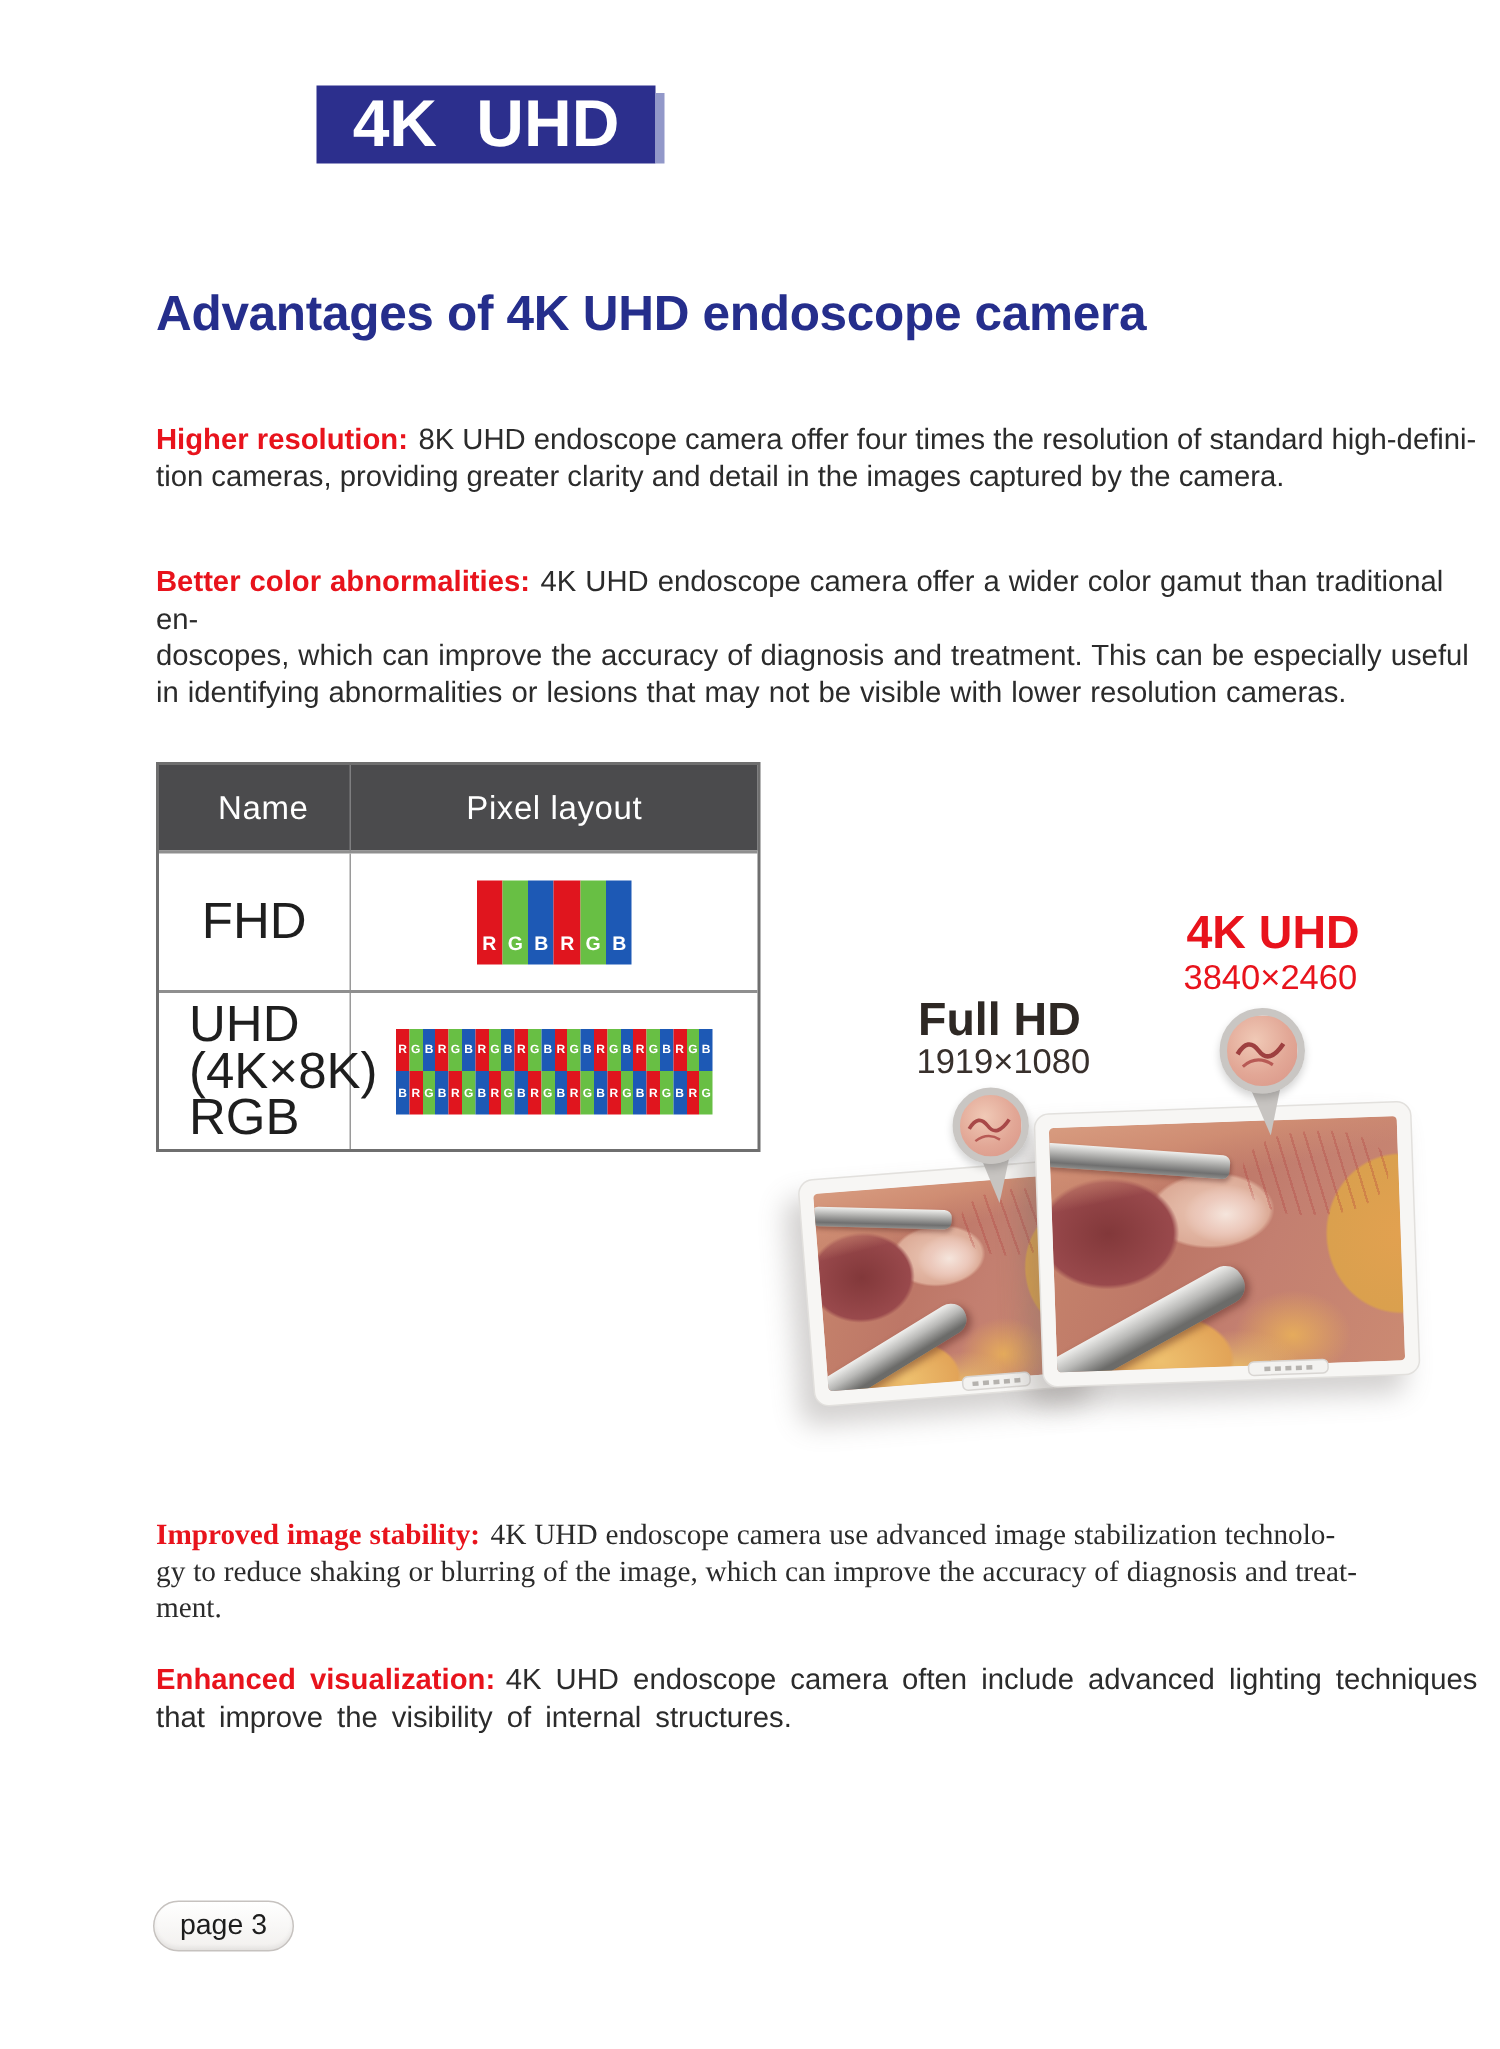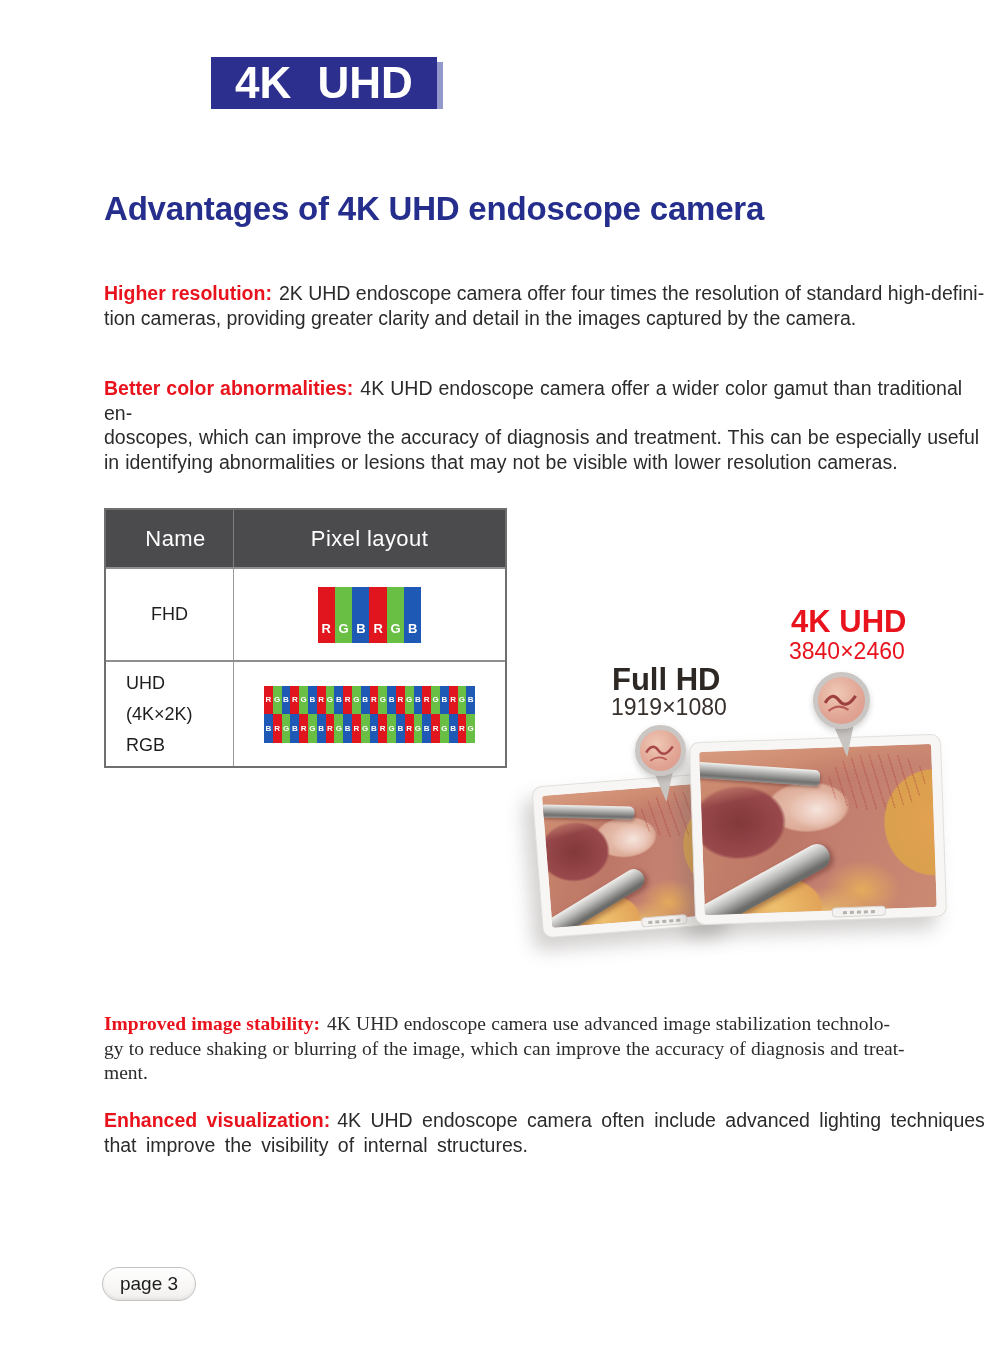--- a/index.html
+++ b/index.html
@@ -31,21 +31,21 @@
         box-sizing:border-box;background:#fff;}
   .t-header{height:57px;background:var(--table-header-bg,#4b4b4d);display:flex;color:#fff;
         font-size:22px;letter-spacing:0.4px;}
   .t-h-name{width:128px;display:flex;align-items:center;justify-content:center;
         border-right:1px solid #7e7e80;box-sizing:border-box;padding-left:12px;}
   .t-h-pixel{flex:1;display:flex;align-items:center;justify-content:center;}
   .t-row{display:flex;border-top:2px solid #8f8f8f;}
   .row-fhd{height:91px;}
   .row-uhd{height:104px;}
   .t-c-name{width:128px;border-right:1px solid #9a9a9a;box-sizing:border-box;
-        display:flex;align-items:center;color:#1e1e1e;font-size:18px;}
+        display:flex;align-items:center;color:#1e1e1e;font-size:34px;}
   .row-fhd .t-c-name{justify-content:center;}
   .row-uhd .t-c-name{padding-left:20px;}
   .row-uhd .t-c-name span{white-space:pre-line;line-height:31px;}
   .t-c-pixel{flex:1;display:flex;align-items:center;justify-content:center;flex-direction:column;}
   .fhd-strip{width:104px;height:56px;display:flex;}
   .fhd-strip .stripe{flex:1;display:flex;align-items:flex-end;justify-content:center;
         color:#fff;font-weight:bold;font-size:13px;padding-bottom:7px;box-sizing:border-box;}
   .uhd-strip{width:211px;height:28.5px;display:flex;}
   .uhd-strip .stripe{flex:1;display:flex;align-items:center;justify-content:center;
         color:#fff;font-weight:bold;font-size:8px;}
@@ -105,21 +105,21 @@
 </head>
 <body>
 
 <div class="page">
 
   <div class="logo">4K UHD</div>
   <div class="logo-shadow"></div>
 
   <h1 class="title">Advantages of 4K UHD endoscope camera</h1>
 
-  <p class="para p1"><span class="lead">Higher resolution:</span><span class="body">2K UHD endoscope camera offer four times the resolution of standard high-defini-
+  <p class="para p1"><span class="lead">Higher resolution:</span><span class="body">8K UHD endoscope camera offer four times the resolution of standard high-defini-
 tion cameras, providing greater clarity and detail in the images captured by the camera.</span></p>
 
   <p class="para p2"><span class="lead">Better color abnormalities:</span><span class="body">4K UHD endoscope camera offer a wider color gamut than traditional en-
 doscopes, which can improve the accuracy of diagnosis and treatment. This can be especially useful
 in identifying abnormalities or lesions that may not be visible with lower resolution cameras.</span></p>
 
   <div class="spec-table">
     <div class="t-header">
       <div class="t-h-name">Name</div>
       <div class="t-h-pixel">Pixel layout</div>
@@ -135,21 +135,21 @@
             <span class="stripe" style="background: rgb(29, 89, 181);">B</span>
             <span class="stripe" style="background: rgb(224, 21, 30);">R</span>
             <span class="stripe" style="background: rgb(104, 191, 68);">G</span>
             <span class="stripe" style="background: rgb(29, 89, 181);">B</span>
           </div>
       </div>
     </div>
     <div class="t-row row-uhd">
       <div class="t-c-name">
           <span>UHD
-(4K×2K)
+(4K×8K)
 RGB</span>
         </div>
       <div class="t-c-pixel">
         <div class="uhd-strip">
             <span class="stripe" style="background: rgb(224, 21, 30);">R</span>
             <span class="stripe" style="background: rgb(104, 191, 68);">G</span>
             <span class="stripe" style="background: rgb(29, 89, 181);">B</span>
             <span class="stripe" style="background: rgb(224, 21, 30);">R</span>
             <span class="stripe" style="background: rgb(104, 191, 68);">G</span>
             <span class="stripe" style="background: rgb(29, 89, 181);">B</span>

